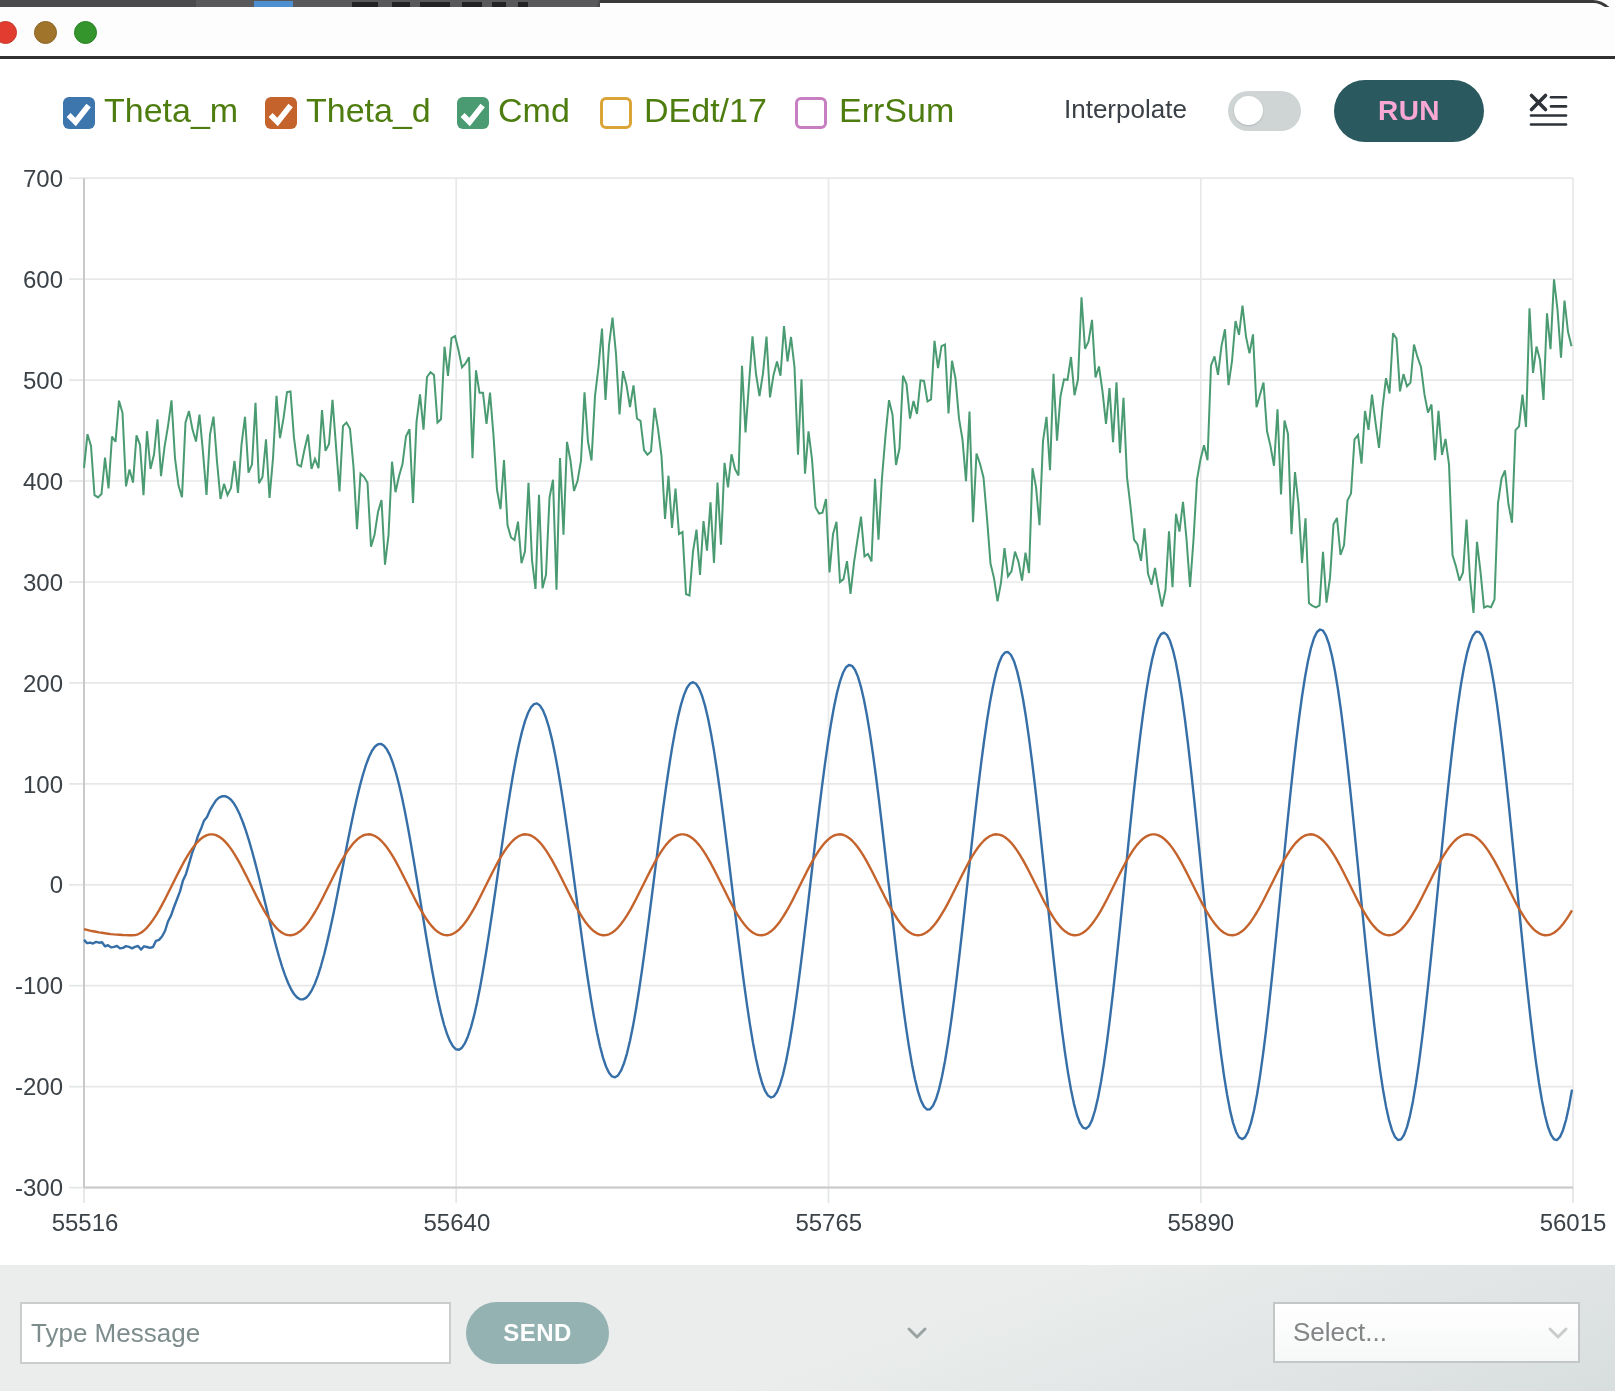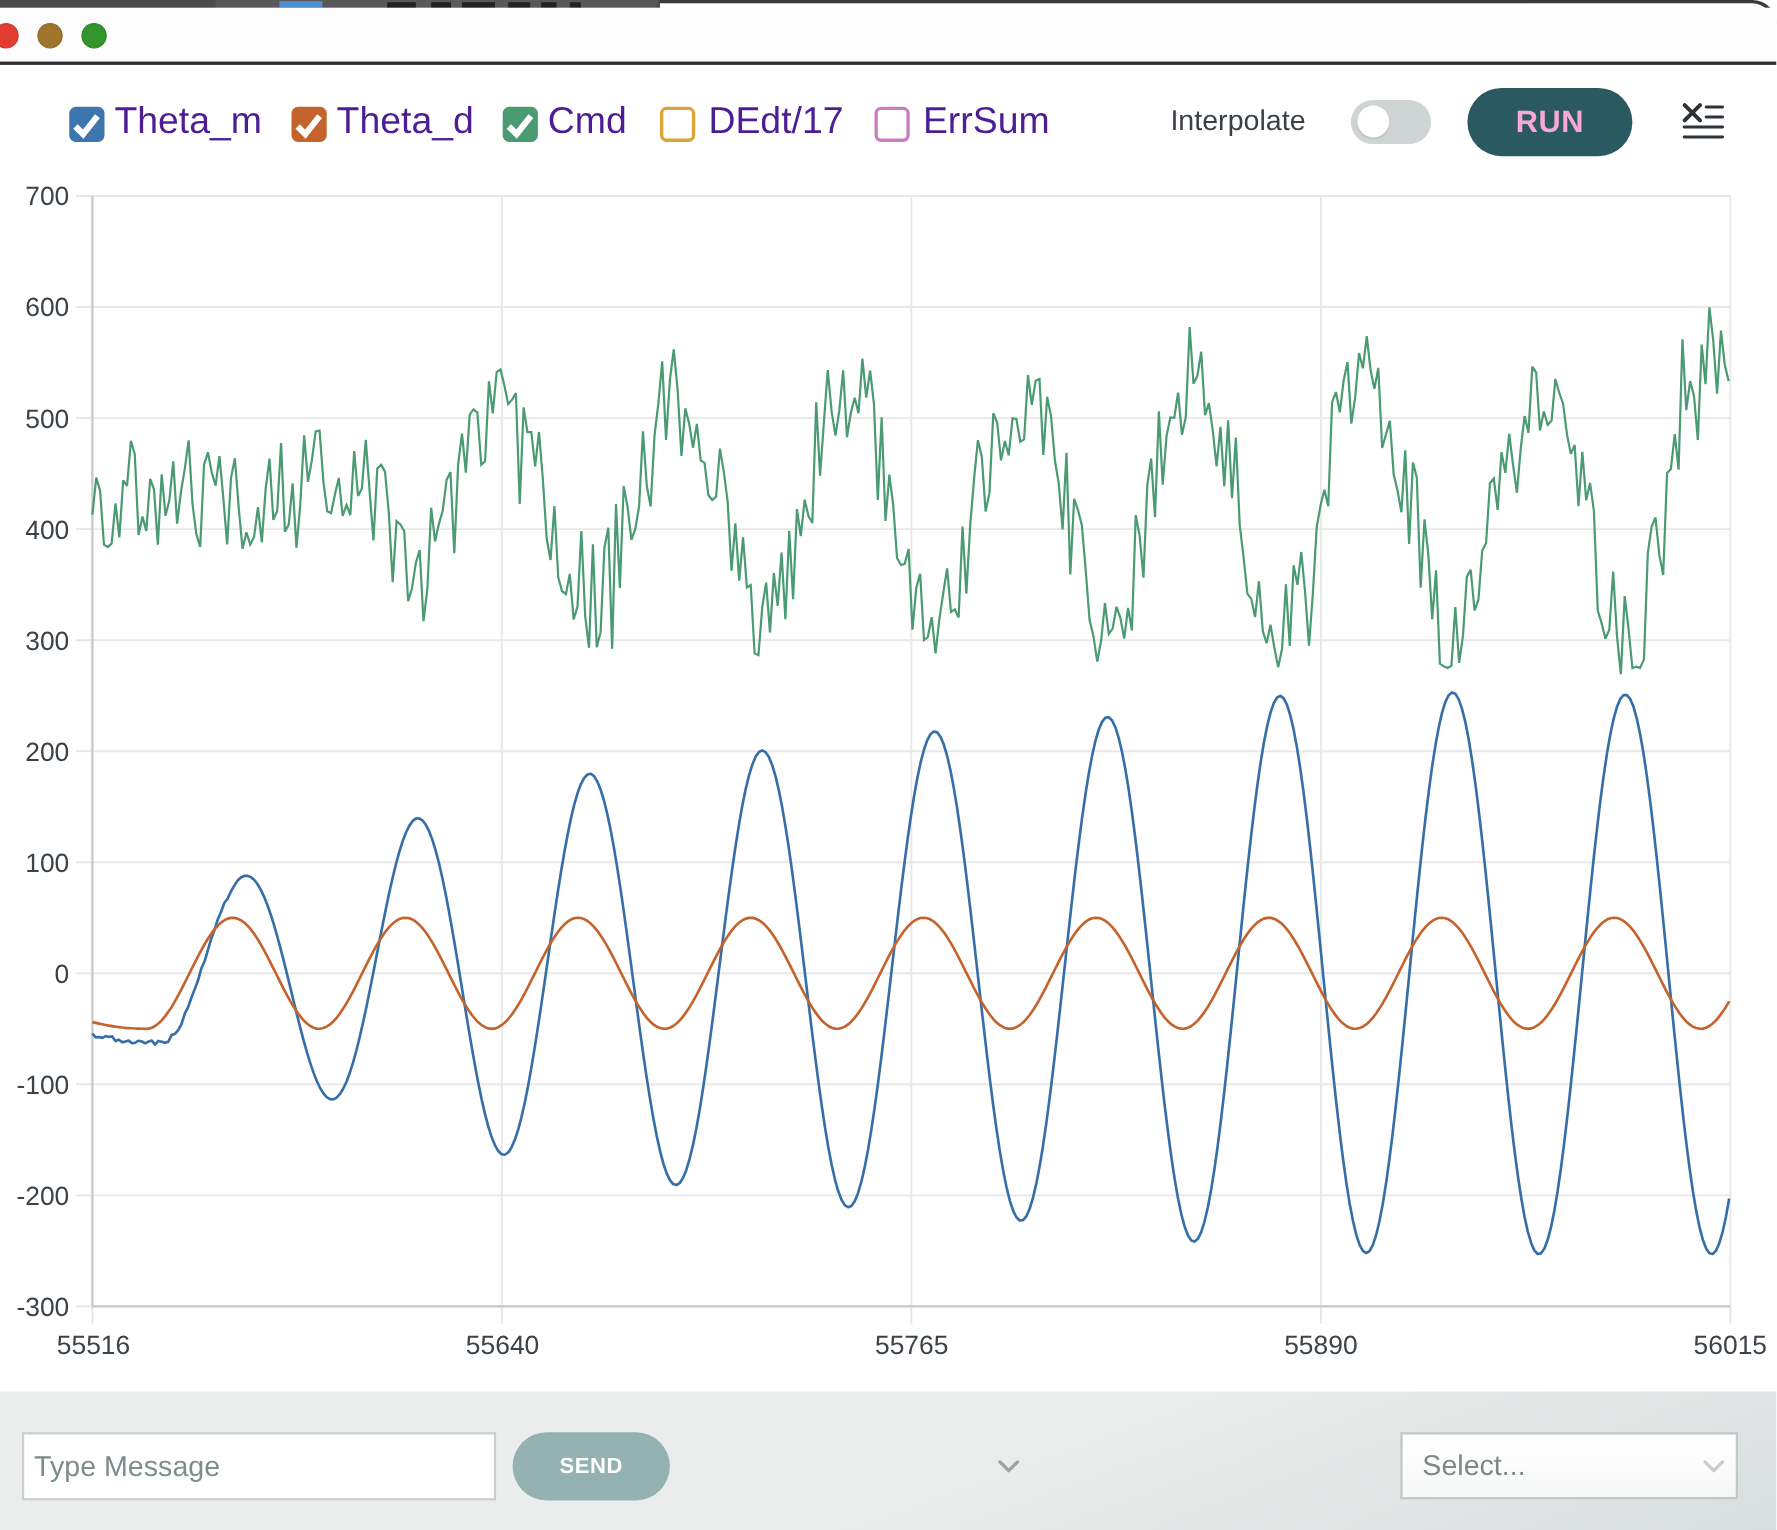--- a/index.html
+++ b/index.html
@@ -15,40 +15,40 @@
  border-right:3px solid #3a3a3a;border-top-right-radius:26px;background:#fff}
 
 #tbar{left:0;top:7px;width:1615px;height:52px;background:#fdfdfd;border-bottom:3px solid #303030}
 .light{position:absolute;top:14px;width:23px;height:23px;border-radius:50%}
 #l1{left:-6px;background:#e23b30;border:1.5px solid #c3372b}
 #l2{left:34px;background:#a1742b;border:1.5px solid #8a6426}
 #l3{left:74px;background:#33952c;border:1.5px solid #27801f}
 #title{left:0;top:10px;width:1598px;text-align:center;font-weight:bold;font-size:29px;color:#363636}
 
 .cb{position:absolute;top:97px;width:32px;height:32px;border-radius:6px}
-.cbl{position:absolute;top:91px;font-size:34px;color:#4c1d95}
+.cbl{position:absolute;top:91px;font-size:34px;color:#4d7c0f}
 .cb svg{position:absolute;left:0;top:0}
 #cb1{left:63px;background:#3c76ad}
 #cb2{left:265px;background:#c4632b}
 #cb3{left:457px;background:#4a9b72}
 #cb4{left:600px;background:#fff;border:3px solid #daa437}
 #cb5{left:795px;background:#fff;border:3px solid #c77fc2}
 #lb1{left:104px}#lb2{left:306px}#lb3{left:498px}#lb4{left:644px}#lb5{left:839px}
 #interp{left:1064px;top:94px;font-size:26px;color:#3a4045}
 #toggle{left:1228px;top:91px;width:73px;height:40px;border-radius:20px;background:#cfd5d5}
 #knob{left:1234px;top:96px;width:29px;height:29px;border-radius:50%;background:#fff;box-shadow:0 1px 2px rgba(0,0,0,.15)}
 #run{left:1334px;top:80px;width:150px;height:62px;border-radius:31px;background:#2a5a60;
  color:#f9a8d4;font-weight:bold;font-size:28px;text-align:center;line-height:62px;letter-spacing:0.5px}
 
 #bbar{left:0;top:1265px;width:1615px;height:126px;
  background:linear-gradient(160deg,#eaedec 55%,#dfe3e3 85%,#d8dddd)}
 #msg{left:20px;top:37px;width:431px;height:62px;background:#fff;border:2px solid #c9cdcd;
  line-height:58px;padding-left:9px;font-size:26px;color:#7d8c8c}
 #send{left:466px;top:37px;width:143px;height:62px;border-radius:31px;background:#93b2b1;
- color:#fff;font-weight:bold;font-size:20px;text-align:center;line-height:62px;letter-spacing:0.5px}
+ color:#fff;font-weight:bold;font-size:24px;text-align:center;line-height:62px;letter-spacing:0.5px}
 #nl{left:635px;top:37px;width:309px;height:59px;background:linear-gradient(#fff,#f2f4f4);
  border:2px solid #bcc1c1;line-height:60px;padding-left:17px;font-size:26px;color:#2e3a40}
 #sel{left:1273px;top:37px;width:307px;height:61px;background:linear-gradient(#fff,#f6f7f7);
  border:2px solid #c3c7c7;line-height:57px;padding-left:18px;font-size:26px;color:#828586}
 </style></head><body>
 <div class="abs" id="strip">
  <div class="abs" id="stripL"></div>
  <div class="abs" id="tab"></div>
  <div class="abs" id="fav"></div>
  <div class="tfrag" style="left:352px;width:26px"></div>

